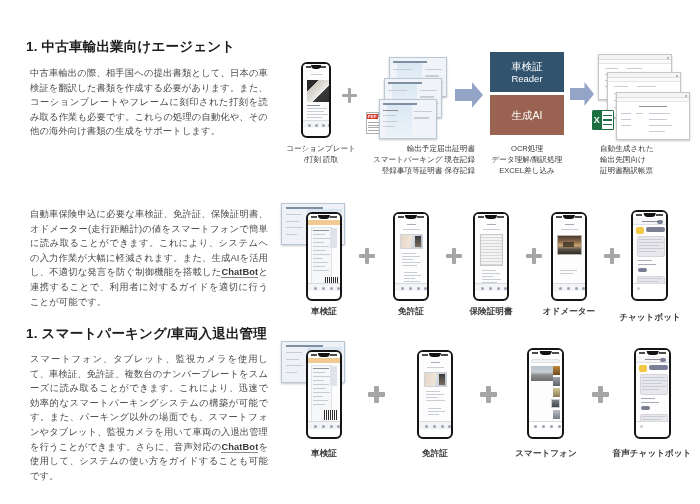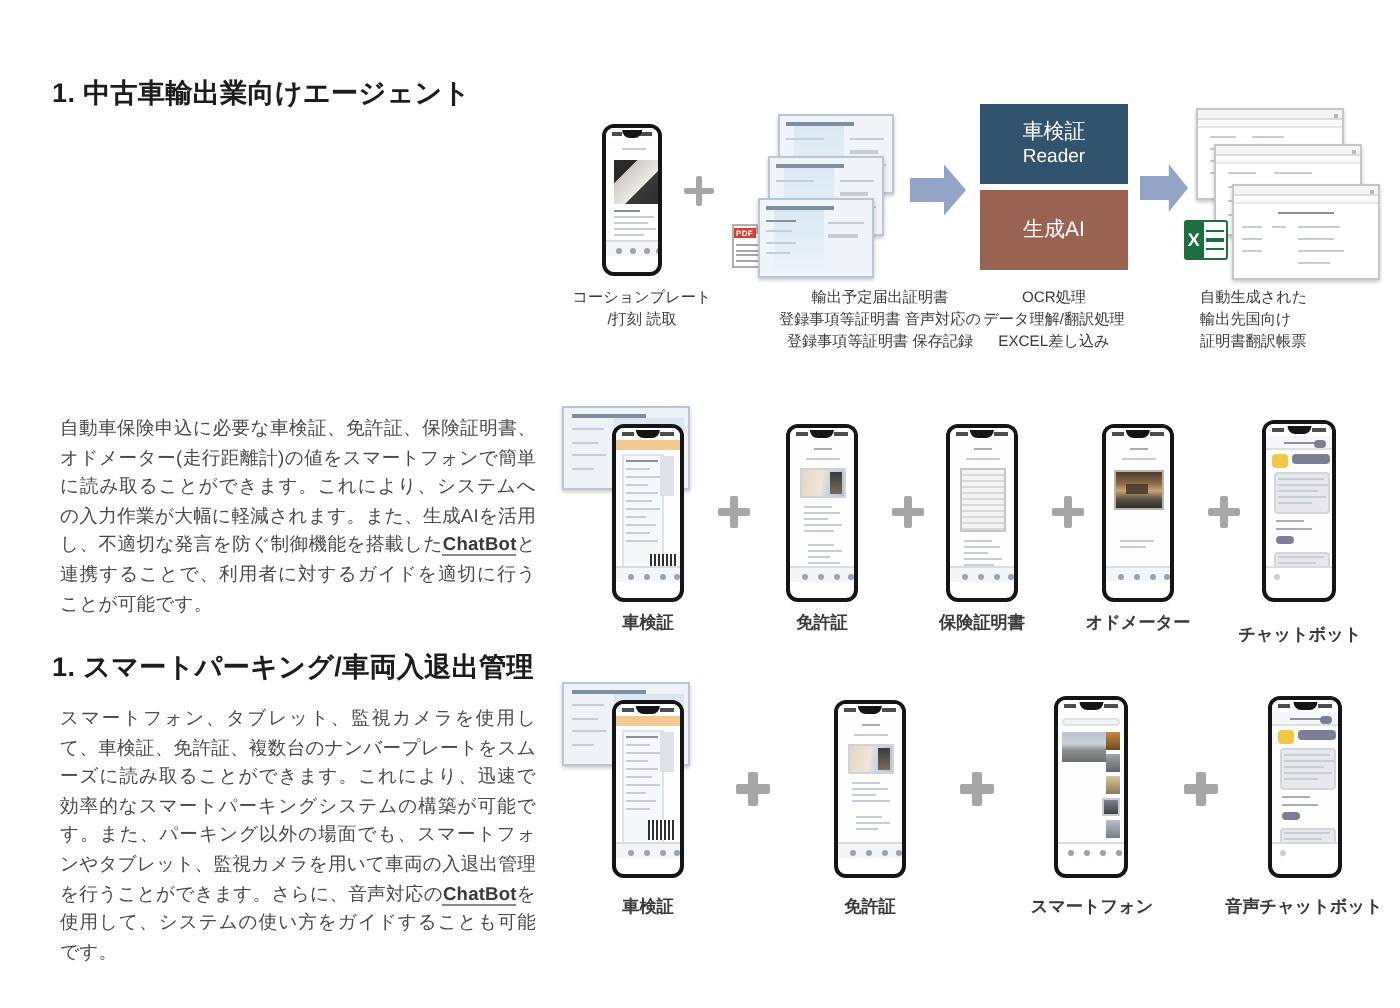--- a/index.html
+++ b/index.html
@@ -196,20 +196,21 @@
   
   .photo { position:absolute; }
 </style>
 </head>
 <body>
 
 <div class="page">
 
   <div class="sec-title" style="left:26px; top:38px;">1. 中古車輸出業向けエージェント</div>
 
+  <div class="sec-body" style="left:30px; top:66px;">中古車輸出の際、相手国への提出書類として、日本の車検証を翻訳した書類を作成する必要があります。また、コーションプレートやフレームに刻印された打刻を読み取る作業も必要です。これらの処理の自動化や、その他の海外向け書類の生成をサポートします。</div>
 
   <div class="diagram">
 
     <div class="phone" style="left:301px; top:62px; width:30px; height:76px;">
       <div class="statusbar">
         <i style="left:3px; width:5px;"></i>
           <i style="right:3px; width:6px;"></i>
       </div>
       <div class="notch"></div>
       <div class="screen">
@@ -340,23 +341,23 @@
           <i></i>
           <i></i>
         </div>
     </div>
 
     <div class="cap" style="left:286px; top:143px; width:70px;">
       <div>コーションプレート</div>
       <div>/打刻 読取</div>
     </div>
 
-    <div class="cap" style="left:380px; top:143px; width:120px; text-align:center;">
+    <div class="cap" style="left:355px; top:143px; width:120px; text-align:right;">
       <div>輸出予定届出証明書</div>
-      <div>登録事項等証明書 音声対応の</div>
+      <div>スマートパーキング 現在記録</div>
       <div>登録事項等証明書 保存記録</div>
     </div>
 
     <div class="cap" style="left:481px; top:143px; width:92px;">
       <div>OCR処理</div>
       <div>データ理解/翻訳処理</div>
       <div>EXCEL差し込み</div>
     </div>
 
     <div class="cap" style="left:600px; top:143px; width:90px; text-align:left;">

